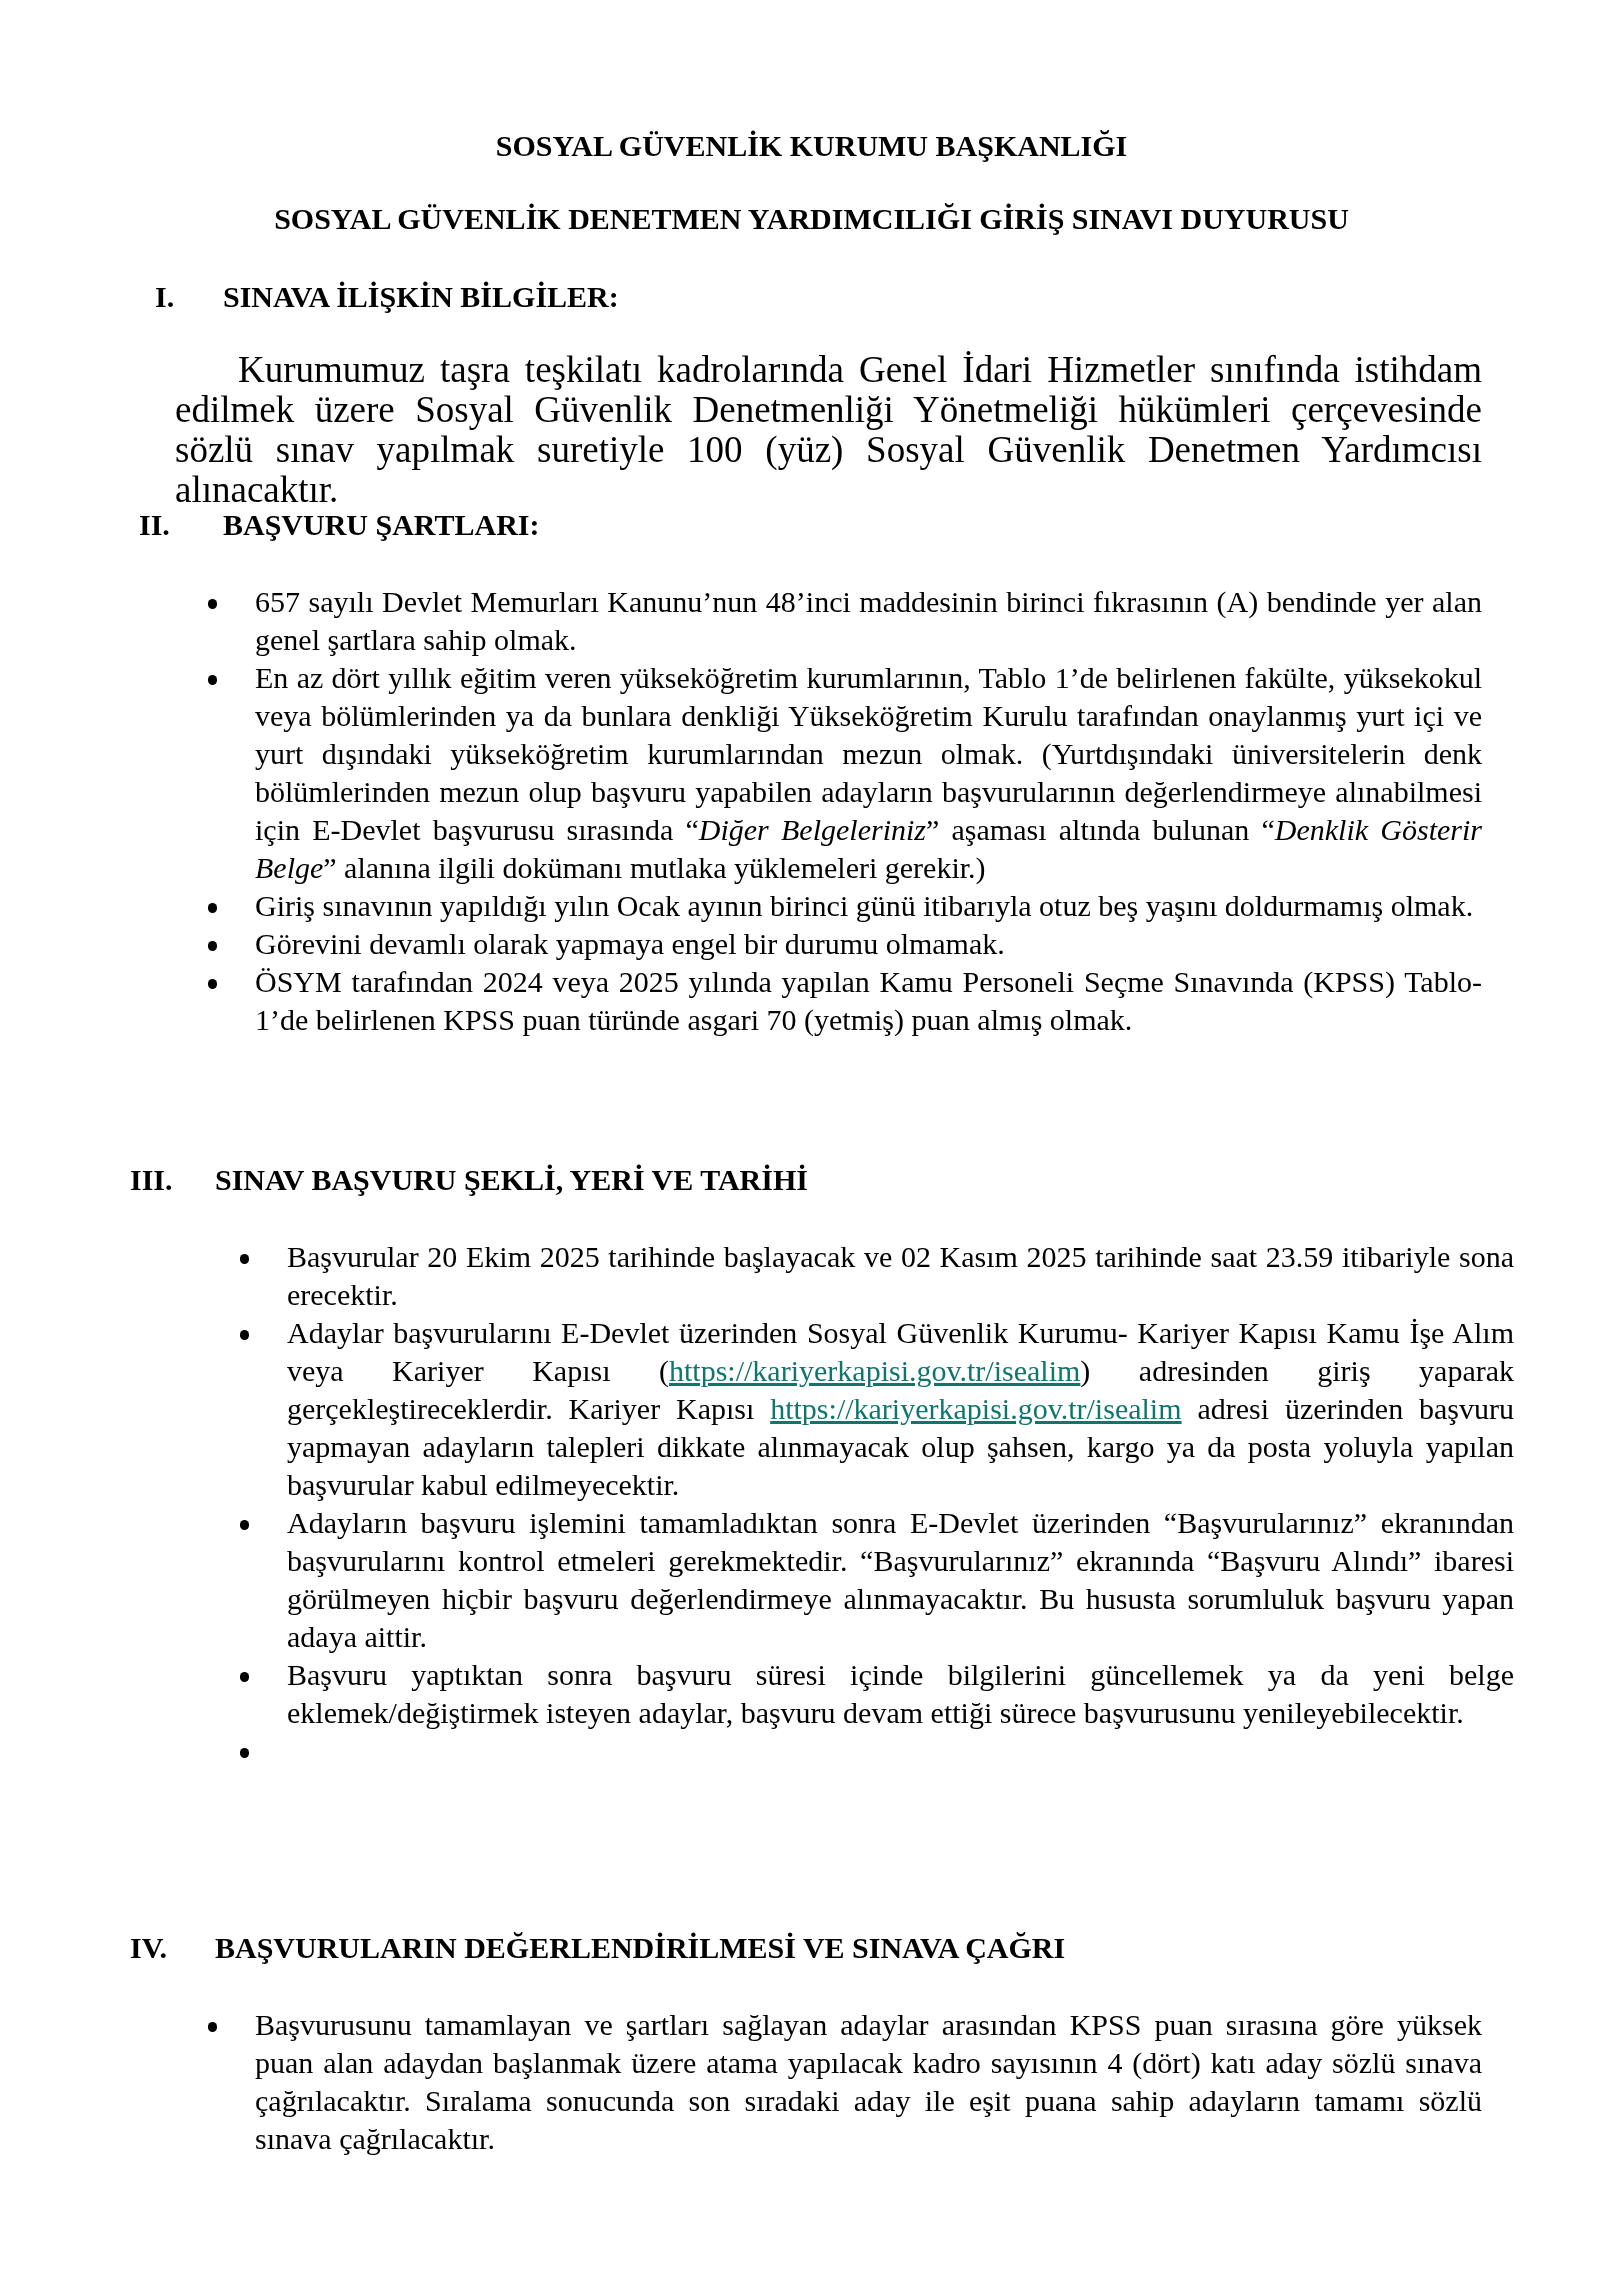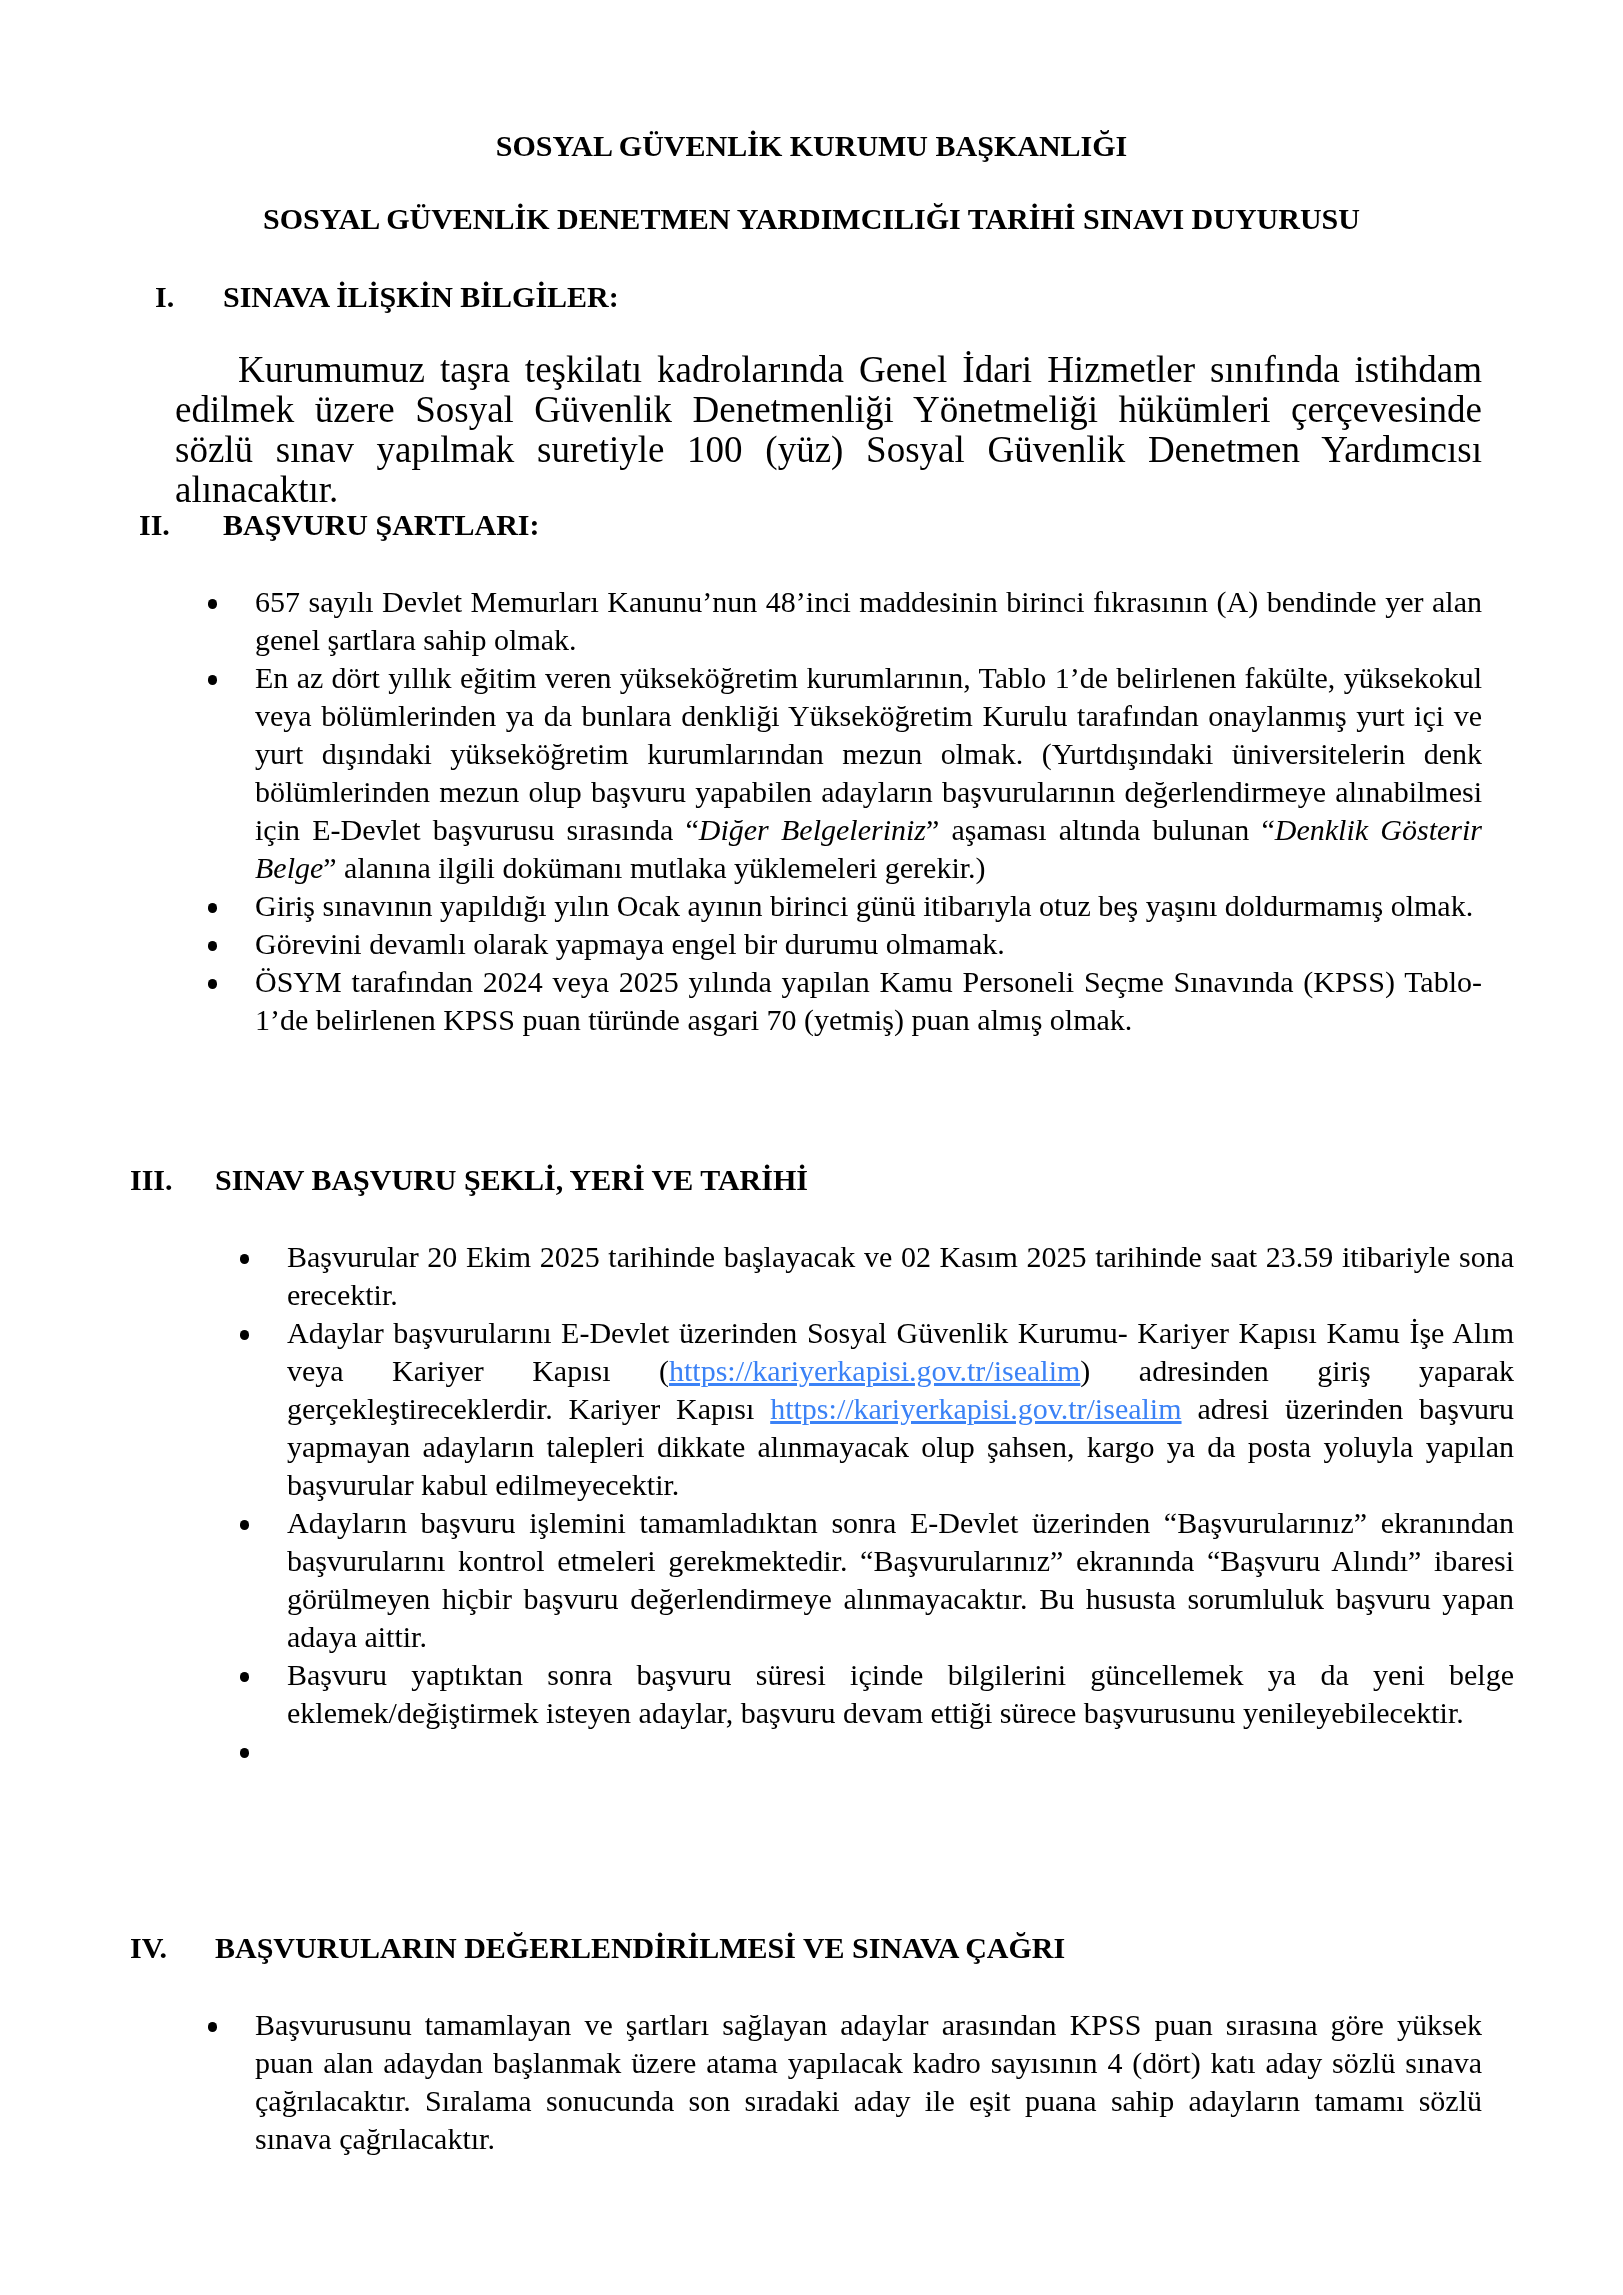--- a/index.html
+++ b/index.html
@@ -8,30 +8,30 @@
   .page { position:absolute; left:0; top:8px; width:1623px; height:2295px; }
   .title { position:absolute; left:0; width:1623px; text-align:center; font-weight:bold; font-size:30px; line-height:37px; }
   .sec { position:absolute; font-weight:bold; font-size:30px; line-height:37px; }
   .sec .num { position:absolute; left:0; }
   .sec .lbl { position:absolute; white-space:nowrap; }
   .para { position:absolute; left:175px; width:1307px; font-size:37px; line-height:40px; text-align:justify; }
   .para .indent { display:inline-block; width:63px; }
   ul.blist { position:absolute; left:0; margin:0; padding:0; list-style:none; }
   ul.blist li { position:relative; padding-left:255px; width:1227px; font-size:30px; line-height:38px; text-align:justify; text-align-last:left; }
   ul.blist li .dot { position:absolute; left:208px; top:16.4px; width:9.2px; height:9.2px; border-radius:50%; background:#000; }
-  a.lnk { color:#3b82f6; text-decoration:underline; }
+  a.lnk { color:#0f766e; text-decoration:underline; }
   i { font-style:italic; }
 </style>
 </head>
 <body>
 
 <div class="page">
 
   <div class="title" style="top:119px;">SOSYAL GÜVENLİK KURUMU BAŞKANLIĞI</div>
-  <div class="title" style="top:192px;">SOSYAL GÜVENLİK DENETMEN YARDIMCILIĞI TARİHİ SINAVI DUYURUSU</div>
+  <div class="title" style="top:192px;">SOSYAL GÜVENLİK DENETMEN YARDIMCILIĞI GİRİŞ SINAVI DUYURUSU</div>
 
   <div class="sec" style="left:155px; top:270px;">
     <span class="num">I.</span>
     <span class="lbl" style="left:68px;">SINAVA İLİŞKİN BİLGİLER:</span>
   </div>
   <div class="para" style="top:342px;"><span class="indent"></span><span>Kurumumuz taşra teşkilatı kadrolarında Genel İdari Hizmetler sınıfında istihdam edilmek üzere Sosyal Güvenlik Denetmenliği Yönetmeliği hükümleri çerçevesinde sözlü sınav yapılmak suretiyle 100 (yüz) Sosyal Güvenlik Denetmen Yardımcısı alınacaktır.</span></div>
 
   <div class="sec" style="left:139px; top:498px;">
     <span class="num">II.</span>
     <span class="lbl" style="left:84px;">BAŞVURU ŞARTLARI:</span>

